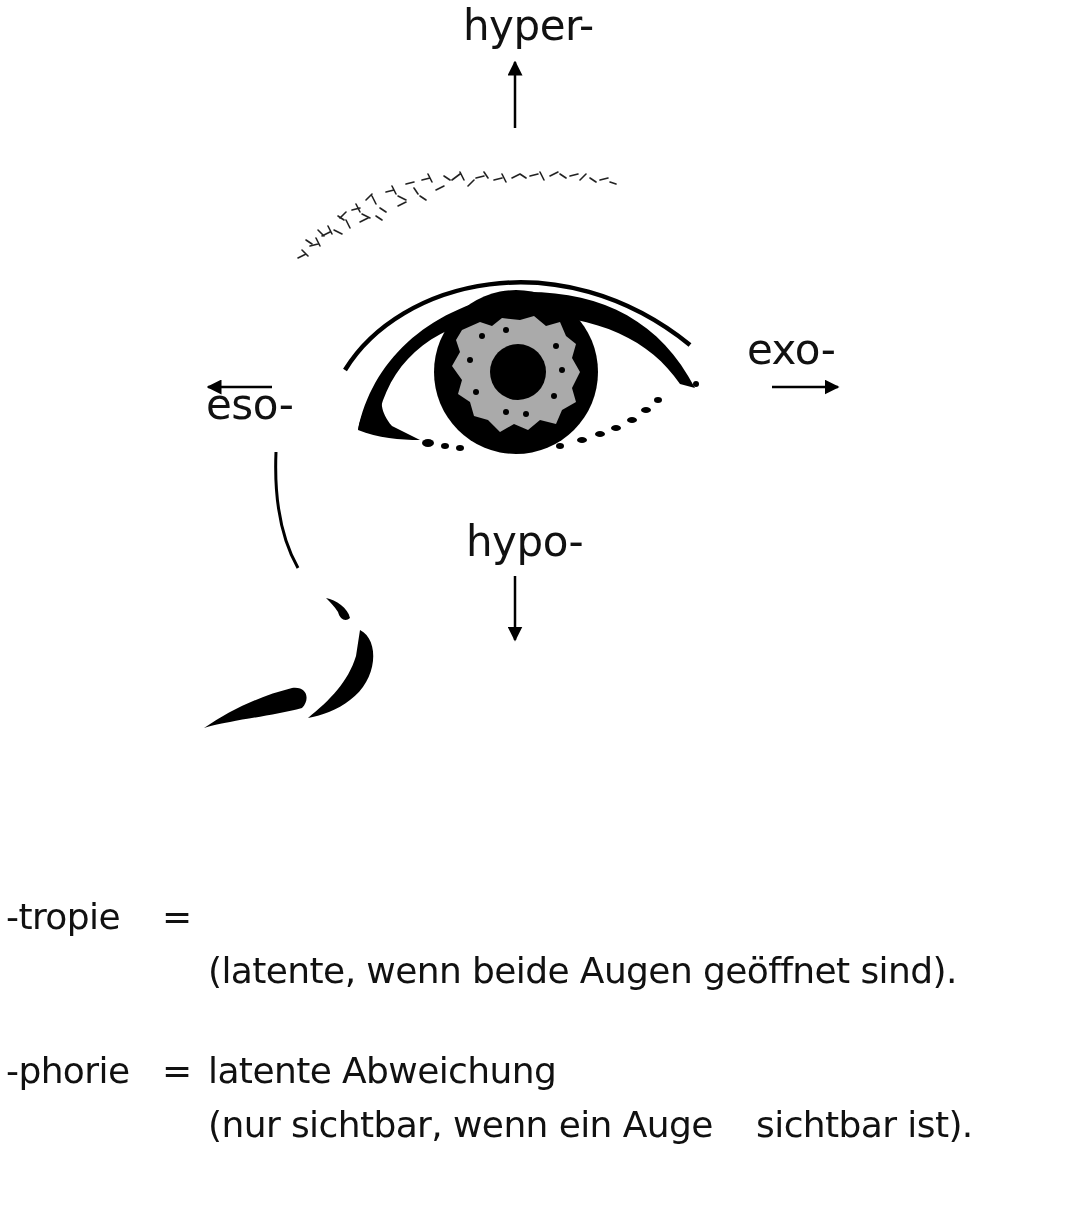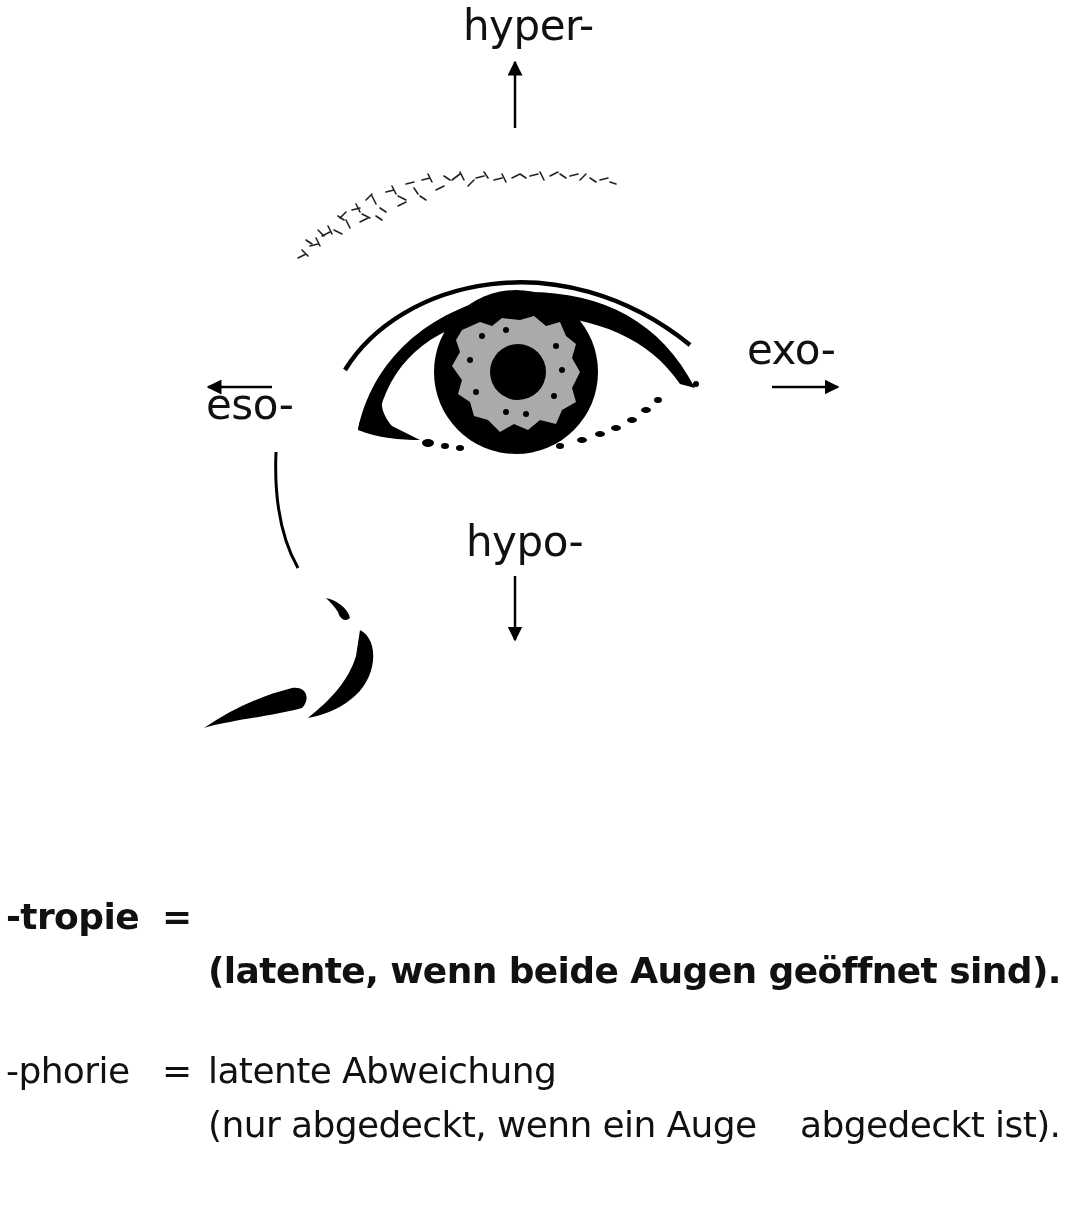--- a/index.html
+++ b/index.html
@@ -90,24 +90,24 @@
   <path d="M326,598 C336,600 348,608 350,618 C346,622 340,620 338,612 C334,606 330,602 326,598 Z" fill="#000"></path>
   <path d="M360,630 C380,640 378,680 350,700 C338,710 320,716 308,718 C330,700 348,682 356,656 Z" fill="#000"></path>
   <path d="M204,728 C230,710 260,696 292,688 C308,686 310,700 302,708 C280,714 250,718 230,722 C218,724 210,726 204,728 Z" fill="#000"></path>
 </svg>
 
 <div class="lbl" style="left:463px; top:6px;">hyper-</div>
 <div class="lbl" style="left:466px; top:522px;text-align:right;">hypo-</div>
 <div class="lbl" style="left:206px; top:345px;margin-top:40px;">eso-</div>
 <div class="lbl" style="left:747px; top:330px;">exo-</div>
 
-<div class="legend-row" style="left:0; top:890px; width:1080px; height:110px;font-weight:bold;">
+<div class="legend-row" style="left:0; top:890px; width:1080px; height:110px;">
   <span class="term">-tropie</span>
   <span class="eq">=</span>
   <span class="note">(latente, wenn beide Augen geöffnet sind).</span>
 </div>
 
 <div class="legend-row" style="left:0; top:1044px; width:956px; height:110px;">
   <span class="term">-phorie</span>
   <span class="eq">=</span>
   <span class="def">latente Abweichung</span>
-  <span class="note" style="white-space:pre;">(nur abgedeckt, wenn ein Auge    abgedeckt ist).</span>
+  <span class="note" style="white-space:pre;">(nur sichtbar, wenn ein Auge    sichtbar ist).</span>
 </div>
 
 </body></html>

